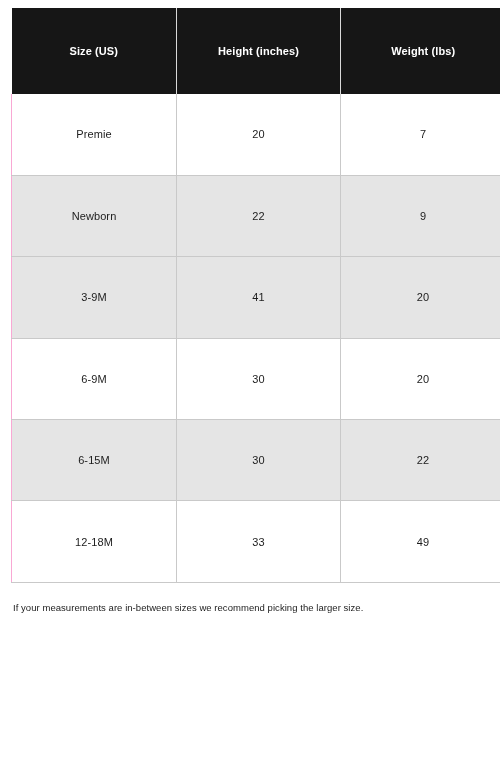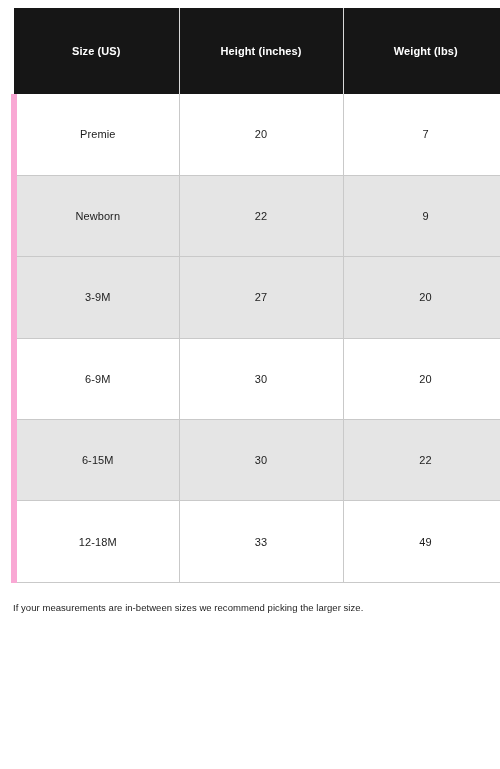--- a/index.html
+++ b/index.html
@@ -49,21 +49,21 @@
     font-weight:400;
     color:#1c1c1c;
     text-align:center;
     vertical-align:middle;
     border-right:1px solid #c9c9c9;
     border-bottom:1px solid #c9c9c9;
     padding:0;
     letter-spacing:0.1px;
   }
   tbody td:last-child { border-right:1px solid #c9c9c9; }
-  tbody td:first-child { border-left:6px solid #f9a8d4; }
+  tbody td:first-child { border-left:1px solid #f9a8d4; }
 
   tbody tr.row-white td { background:#ffffff; }
   tbody tr.row-gray  td { background:#e5e5e5;margin-top:32px; }
 
   .footer-note {
     margin-top:14px;
     padding-left:2px;
     font-size:9.5px;
     color:#1c1c1c;
     line-height:1.4;
@@ -94,21 +94,21 @@
         <td>20</td>
         <td>7</td>
       </tr>
       <tr class="row-gray">
         <td>Newborn</td>
         <td>22</td>
         <td>9</td>
       </tr>
       <tr class="row-gray">
         <td>3-9M</td>
-        <td>27</td>
+        <td>41</td>
         <td>20</td>
       </tr>
       <tr class="row-white">
         <td>6-9M</td>
         <td>30</td>
         <td>20</td>
       </tr>
       <tr class="row-gray">
         <td>6-15M</td>
         <td>30</td>

